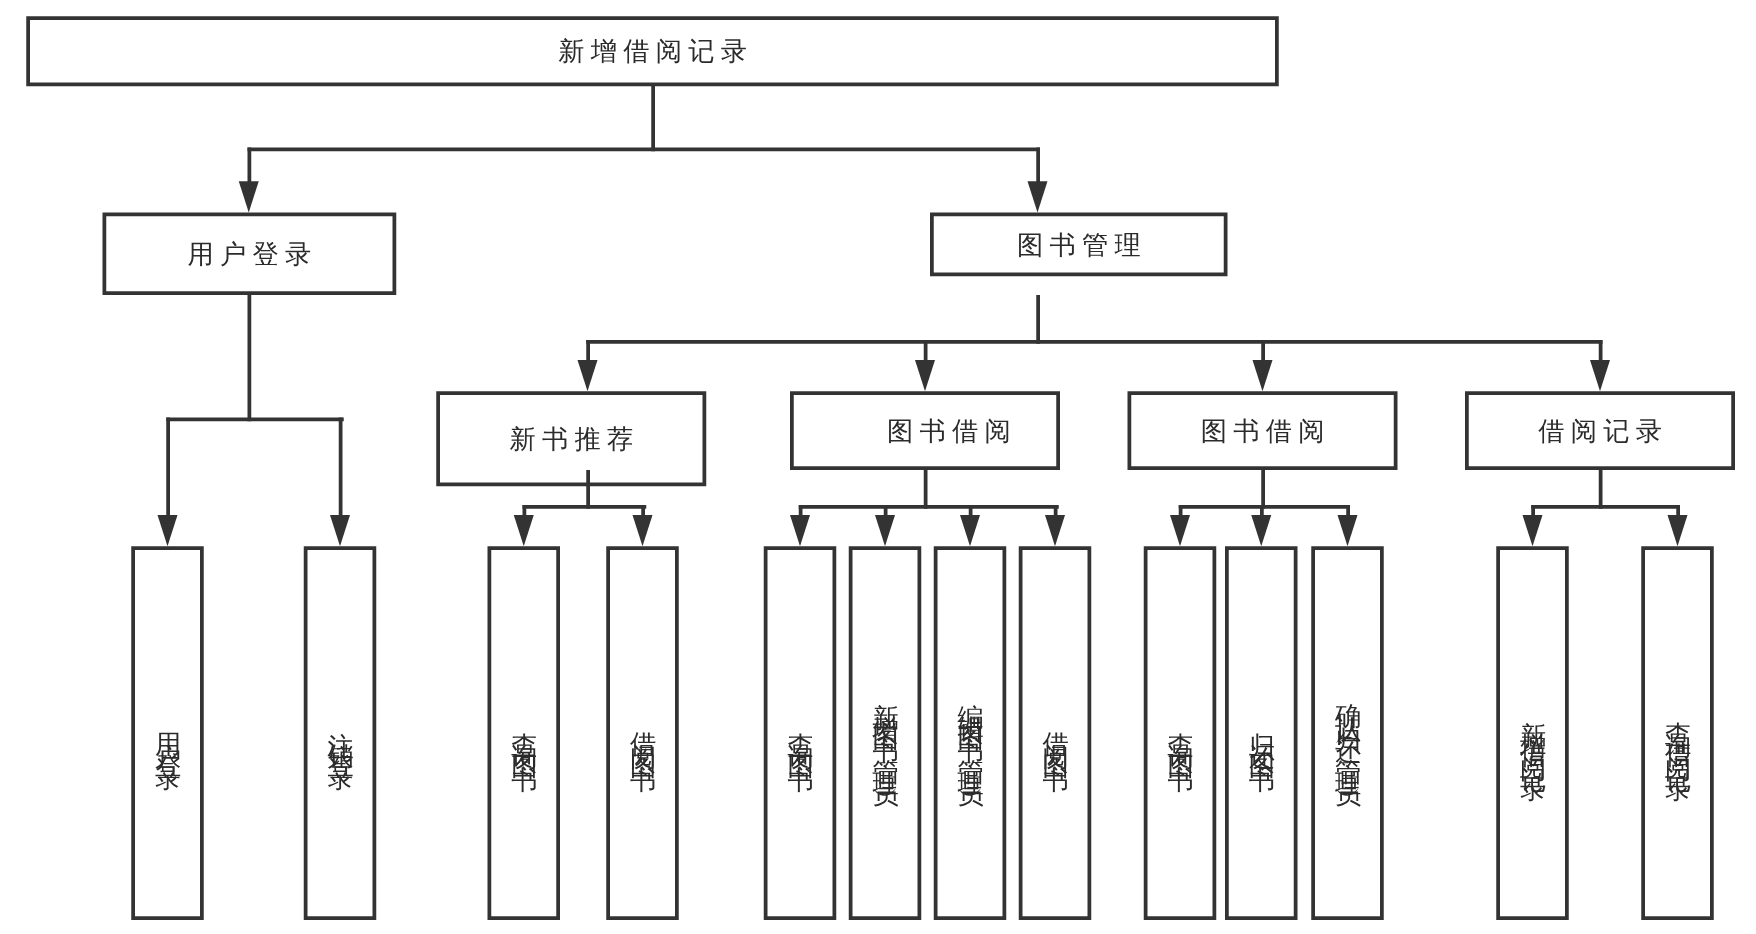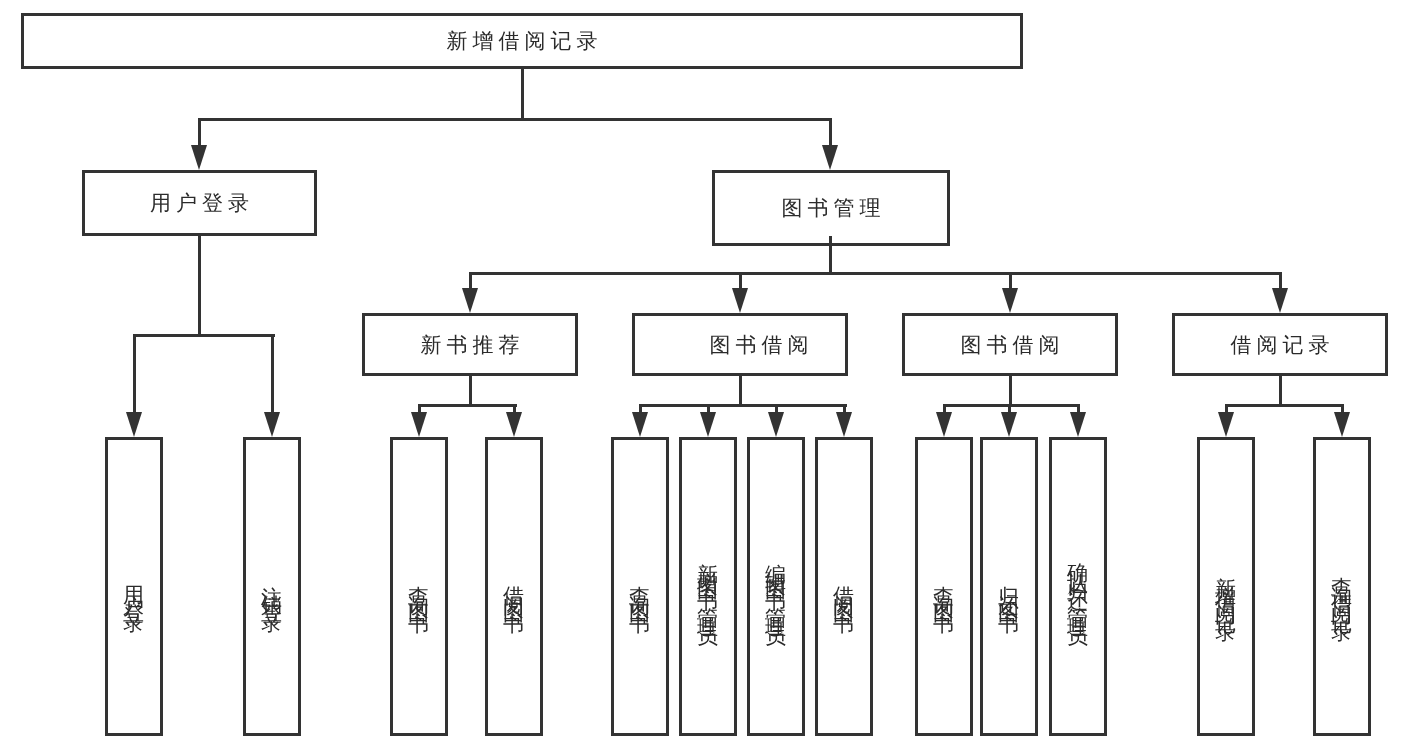--- a/index.html
+++ b/index.html
@@ -48,21 +48,21 @@
   <div class="ln" style="left:521px;top:68px;width:3px;height:53px;"></div>
   <div class="ln" style="left:198px;top:118px;width:634px;height:3px;"></div>
   <div class="ln" style="left:198px;top:118px;width:3px;height:30px;"></div>
   <div class="ar" style="left:191px;top:145px;"></div>
   <div class="ln" style="left:829px;top:118px;width:3px;height:30px;"></div>
   <div class="ar" style="left:822px;top:145px;"></div>
 
   <div class="box hbox" style="left:82px;top:170px;width:235px;height:66px;">
     <span class="lbl">用户登录</span>
   </div>
-  <div class="box hbox" style="left:712px;top:170px;width:238px;height:76px;">
+  <div class="box hbox" style="left:744px;top:170px;width:238px;height:51px;">
     <span class="lbl">图书管理</span>
   </div>
 
   <div class="ln" style="left:198px;top:236px;width:3px;height:101px;"></div>
   <div class="ln" style="left:133px;top:334px;width:142px;height:3px;"></div>
   <div class="ln" style="left:133px;top:334px;width:3px;height:80px;"></div>
   <div class="ar" style="left:126px;top:412px;"></div>
   <div class="ln" style="left:271px;top:334px;width:3px;height:80px;"></div>
   <div class="ar" style="left:264px;top:412px;"></div>
 
@@ -70,21 +70,21 @@
   <div class="ln" style="left:469px;top:272px;width:813px;height:3px;"></div>
   <div class="ln" style="left:469px;top:272px;width:3px;height:18px;"></div>
   <div class="ar" style="left:462px;top:288px;"></div>
   <div class="ln" style="left:739px;top:272px;width:3px;height:18px;"></div>
   <div class="ar" style="left:732px;top:288px;"></div>
   <div class="ln" style="left:1009px;top:272px;width:3px;height:18px;"></div>
   <div class="ar" style="left:1002px;top:288px;"></div>
   <div class="ln" style="left:1279px;top:272px;width:3px;height:18px;"></div>
   <div class="ar" style="left:1272px;top:288px;"></div>
 
-  <div class="box hbox" style="left:362px;top:313px;width:216px;height:63px;">
+  <div class="box hbox" style="left:349px;top:313px;width:216px;height:76px;">
     <span class="lbl">新书推荐</span>
   </div>
   <div class="box hbox" style="left:632px;top:313px;width:216px;height:63px;padding-left:38px;">
     <span class="lbl">图书借阅</span>
   </div>
   <div class="box hbox" style="left:902px;top:313px;width:216px;height:63px;">
     <span class="lbl">图书借阅</span>
   </div>
   <div class="box hbox" style="left:1172px;top:313px;width:216px;height:63px;">
     <span class="lbl">借阅记录</span>

